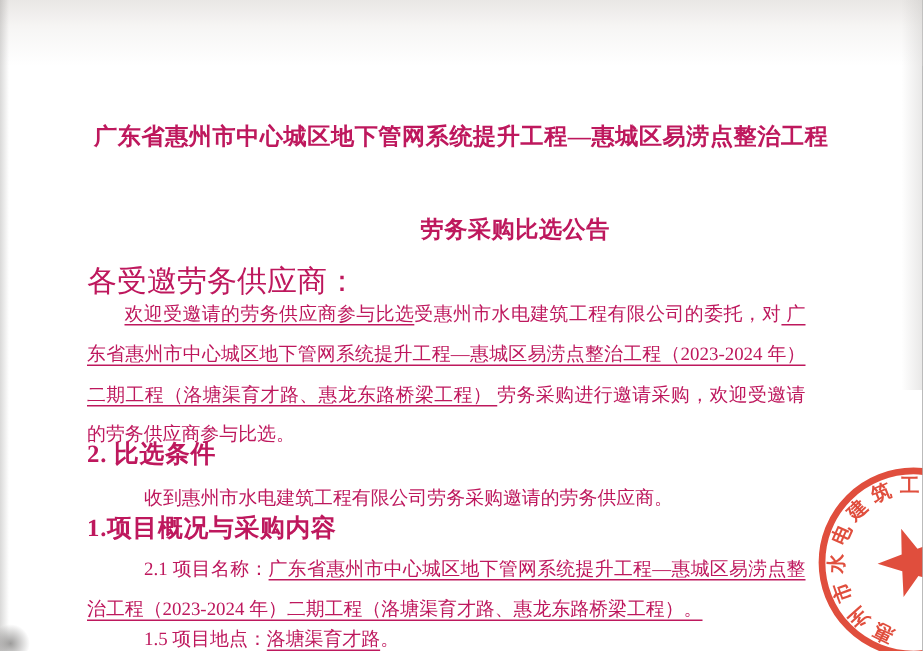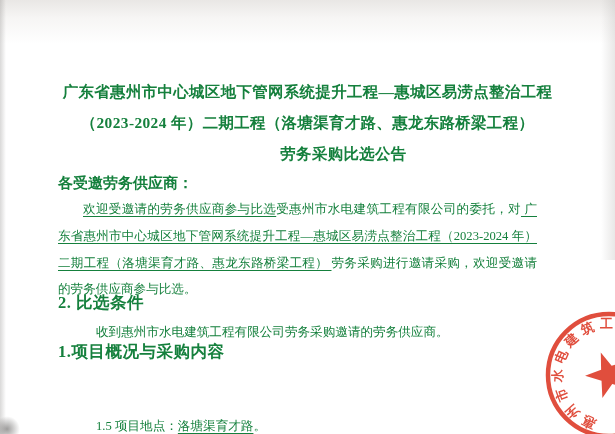--- a/index.html
+++ b/index.html
@@ -3,39 +3,39 @@
 <meta charset="utf-8">
 <style>
   html,body{margin:0;padding:0;background:#888;}
   #page{
     position:relative;
     width:615px;height:434px;
     margin:0 auto;
     background:#ffffff;
     overflow:hidden;
     font-family:"Liberation Serif","DejaVu Serif",serif;
-    color:#15803d;
+    color:#be185d;
   }
   
   #page .scan-top{position:absolute;left:0;top:0;width:100%;height:44px;
     background:linear-gradient(180deg,#e9e7e5 0%,#f6f5f4 40%,#ffffff 100%);pointer-events:none;}
   #page .scan-right{position:absolute;right:0;top:0;width:14px;height:60%;
     background:linear-gradient(270deg,rgba(190,188,186,.35),rgba(255,255,255,0));pointer-events:none;}
   #page .scan-left{position:absolute;left:0;top:0;width:6px;height:100%;
     background:linear-gradient(90deg,rgba(120,118,116,.28),rgba(255,255,255,0));pointer-events:none;}
   #page .scan-corner{position:absolute;left:-6px;bottom:-8px;width:26px;height:26px;border-radius:50%;
     background:radial-gradient(circle,rgba(60,58,56,.5),rgba(60,58,56,0) 70%);pointer-events:none;}
 
   .abs{position:absolute;}
   .title-line{left:0;width:100%;text-align:center;font-weight:700;font-size:15.4px;line-height:18px;letter-spacing:.4px;}
   #title-1{top:83px;}
   #title-2{top:114px;}
   #title-3{top:145px;margin-left:36px;}
 
-  #salutation{top:174px;left:58px;font-weight:700;font-size:15px;}
+  #salutation{top:174px;left:58px;font-weight:400;font-size:20px;}
 
   .body-text{font-size:12.6px;line-height:26.8px;text-align:center;}
   #intro{top:196px;left:58px;width:479px;text-align:justify;text-indent:25px;}
   .u{text-decoration:underline;text-underline-offset:3px;text-decoration-thickness:1px;}
 
   .heading{left:58px;font-weight:700;font-size:16.5px;letter-spacing:.5px;}
   #h-1{top:292px;}
   #h-2{top:341px;}
 
   #s1-body{top:319px;left:96px;}
@@ -47,33 +47,33 @@
 </head>
 <body>
 
 <div id="page">
   <div class="scan-top"></div>
   <div class="scan-right"></div>
   <div class="scan-left"></div>
   <div class="scan-corner"></div>
 
   <div id="title-1" class="abs title-line">广东省惠州市中心城区地下管网系统提升工程—惠城区易涝点整治工程</div>
-  <div id="title-2" class="abs title-line">（2023-2024 年）二期工程（洛塘渠育才路、惠龙东路桥梁工程）</div>
   <div id="title-3" class="abs title-line">劳务采购比选公告</div>
 
   <div id="salutation" class="abs">各受邀劳务供应商：</div>
 
   <div id="intro" class="abs body-text"><span class="u">欢迎受邀请的劳务供应商参与比选</span><span>受惠州市水电建筑工程有限公司的委托，对</span><span class="u"> 广东省惠州市中心城区地下管网系统提升工程—惠城区易涝点整治工程（2023-2024 年）二期工程（洛塘渠育才路、惠龙东路桥梁工程） </span><span>劳务采购进行邀请采购，欢迎受邀请的劳务供应商参与比选。</span></div>
 
   <div id="h-1" class="abs heading">2. 比选条件</div>
 
   <div id="s1-body" class="abs body-text">收到惠州市水电建筑工程有限公司劳务采购邀请的劳务供应商。</div>
 
   <div id="h-2" class="abs heading">1.项目概况与采购内容</div>
 
+  <div id="p21" class="abs body-text"><span>2.1 项目名称：</span><span class="u">广东省惠州市中心城区地下管网系统提升工程—惠城区易涝点整治工程（2023-2024 年）二期工程（洛塘渠育才路、惠龙东路桥梁工程）。</span></div>
 
   <div id="p22" class="abs body-text"><span>1.5 项目地点：</span><span class="u">洛塘渠育才路</span><span>。</span></div>
 
   <svg id="seal" class="abs" viewBox="0 0 128 128" xmlns="http://www.w3.org/2000/svg">
     <defs>
       <path id="sealTextArc" d="M 37,102.5 A 47,47 0 1 1 91,102.5" fill="none"></path>
     </defs>
     <circle cx="64" cy="64" r="61" fill="none" stroke-width="4.5" stroke="#dd3a28"></circle>
     <g transform="rotate(-20 64 64)">
       <polygon points="64,40 69.6,56.3 86.8,56.6 73.0,66.9 78.1,83.4 64,73.5 49.9,83.4 55.0,66.9 41.2,56.6 58.4,56.3" fill="#dd3a28"></polygon>

